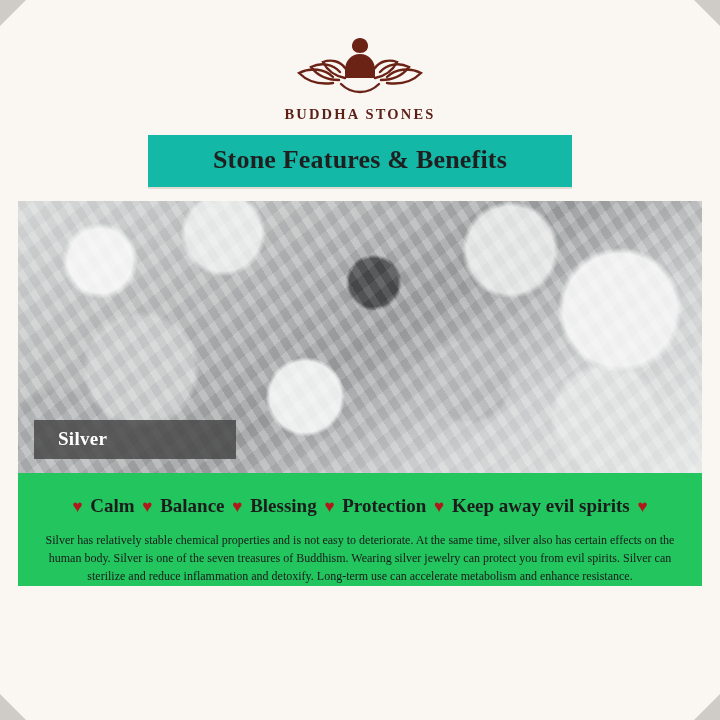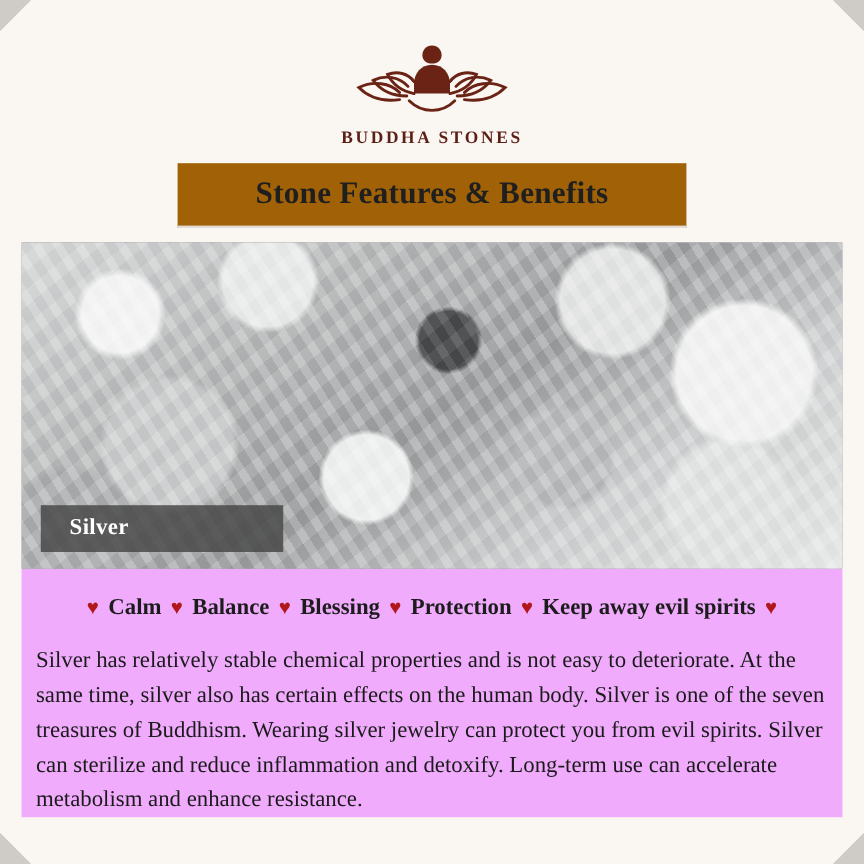--- a/index.html
+++ b/index.html
@@ -62,21 +62,21 @@
     font-size: 14.5px;
     letter-spacing: 2.2px;
     font-weight: bold;
     color: #5c1f16;
     font-family: "Liberation Serif", serif;
   }
 
   
   .title-band {
     margin: 12px 148px 0 148px;
-    background: #a16207;
+    background: #14b8a6;
     border-bottom: 2px solid #e2dcd4;
     text-align: center;
     padding: 10px 6px 12px 6px;
   }
   .title-band h1 {
     margin: 0;
     font-size: 26px;
     font-weight: bold;
     color: #1f1f1f;
     font-family: "Liberation Serif", serif;
@@ -128,42 +128,42 @@
     font-weight: bold;
     font-family: "Liberation Serif", serif;
     padding: 8px 16px 9px 24px;
     letter-spacing: .3px;
   }
 
   
   .content {
     margin: 0 18px;
     padding: 22px 12px 0 12px;
-    background: #f0abfc;
+    background: #22c55e;
   }
   .keywords {
     text-align: center;
     font-family: "Liberation Serif", serif;
     font-weight: bold;
     font-size: 19px;
     color: #1c1c1c;
     margin-bottom: 14px;
     white-space: nowrap;
   }
   .keywords .heart {
     color: #b0181c;
     font-size: 17px;
     padding: 0 3px;
   }
   .description {
     font-family: "Liberation Serif", serif;
-    font-size: 19px;
+    font-size: 12px;
     line-height: 1.52;
     color: #1a1a1a;
-    text-align: left;
+    text-align: center;
   }
 </style>
 </head>
 <body>
 
 <div class="page">
 
   <div class="corner corner-tl"></div>
   <div class="corner corner-tr"></div>
   <div class="corner corner-bl"></div>

